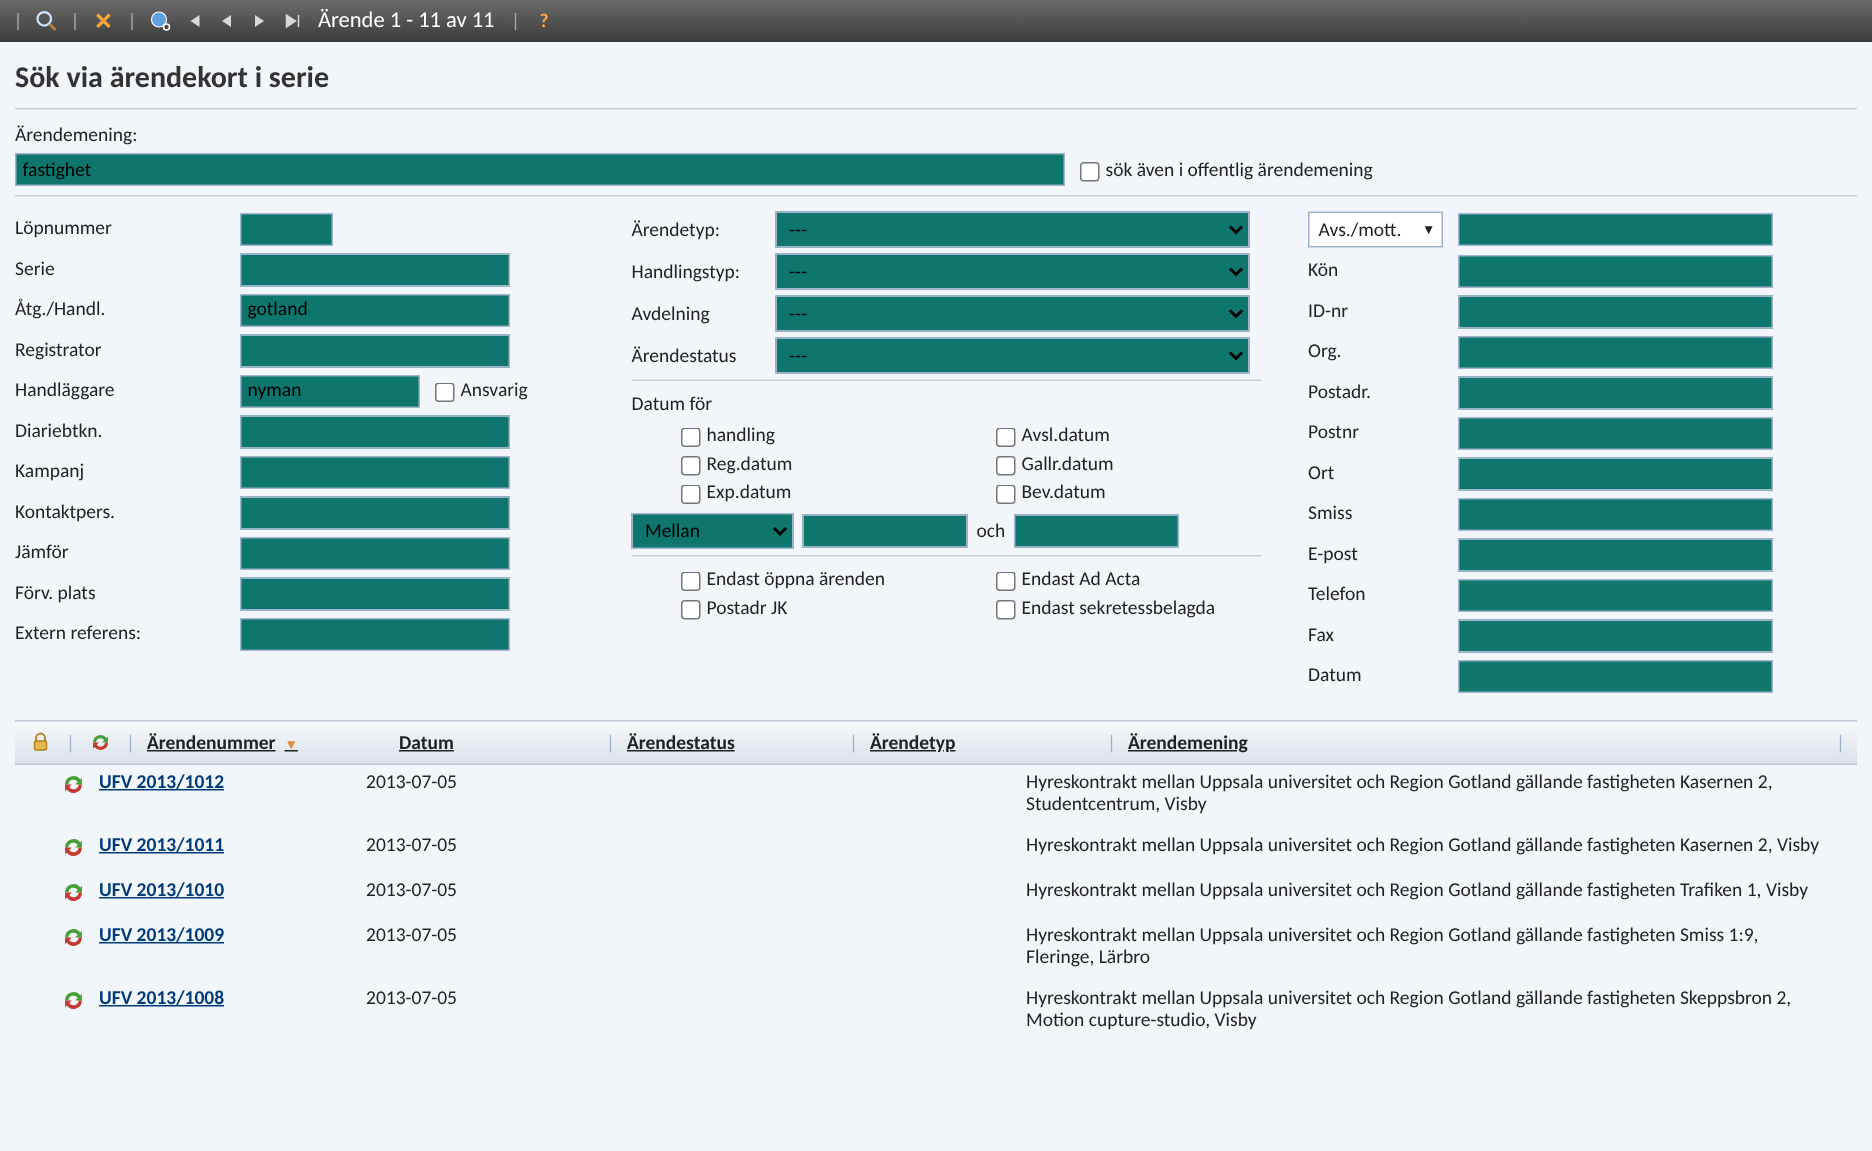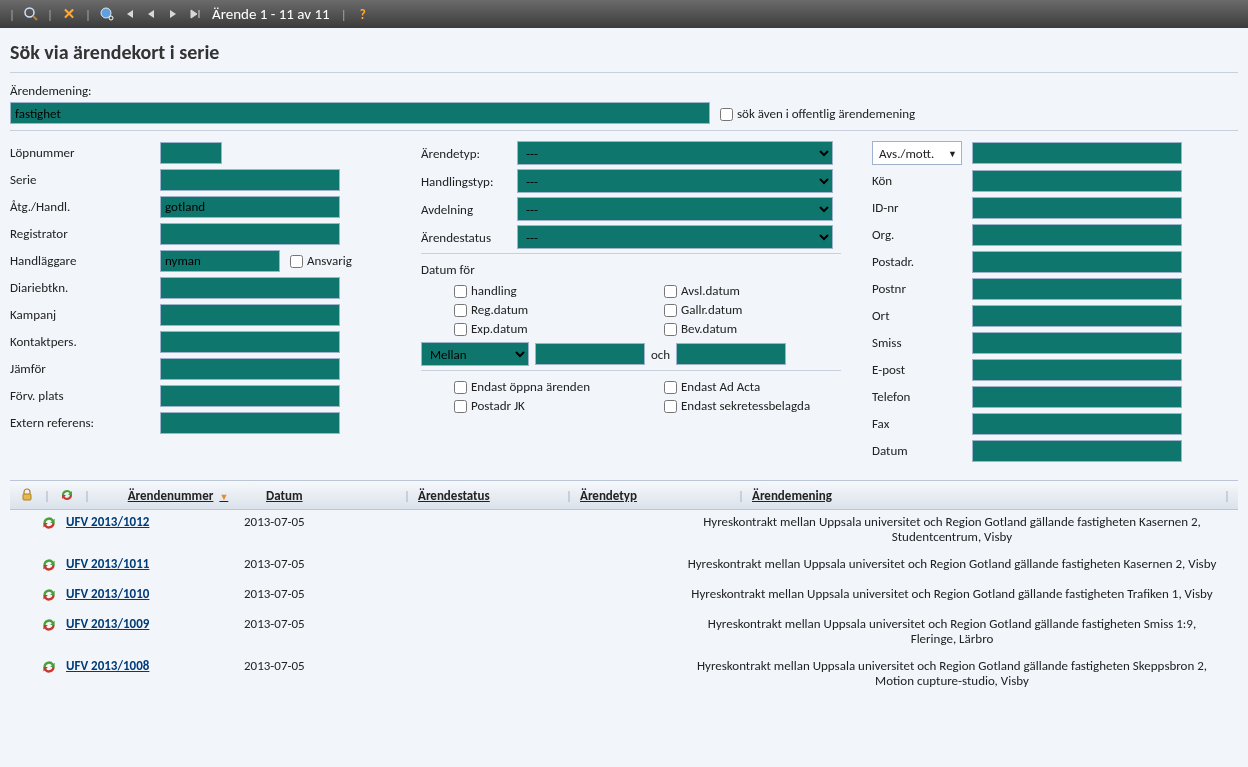--- a/index.html
+++ b/index.html
@@ -133,41 +133,41 @@
     font-weight: 600;
     text-decoration: underline;
     cursor: pointer;
   }
   .rh-col.sort::after {
     content: "▼";
     color: #e68a2e;
     font-size: 9px;
     margin-left: 6px;
   }
-  .col-num   { width: 160px; text-align: center; }
+  .col-num   { width: 160px; }
   .col-date  { width: 130px; }
   .col-stat  { width: 140px; }
   .col-type  { width: 150px; }
   .col-desc  { flex: 1; }
   .results-row {
     display: flex;
     align-items: flex-start;
     padding: 4px 8px 8px 8px;
     border-bottom: 0;
   }
   .results-row .r-icon {
     width: 48px;
     display:inline-flex; justify-content:flex-end; padding-right:8px;
   }
   .results-row .r-num a { color:#003b7a; text-decoration: underline; font-weight:600;}
   .results-row .r-num { width: 178px; padding-left:0; }
   .results-row .r-date { width: 132px; }
   .results-row .r-stat { width: 150px; }
   .results-row .r-type { width: 158px; }
-  .results-row .r-desc { flex:1; padding-right: 10px; text-align: center;}
+  .results-row .r-desc { flex:1; padding-right: 10px;}
   .lock-icon svg, .refresh-icon svg { width:16px; height:16px; }
   .rec-icon { width:18px; height:18px; }
   .toolbar svg { width:16px; height:16px; }
   .arrow-btn { color:#d8d8d8; fill:#d8d8d8; }
   .arrow-btn svg { width:12px; height:12px; }
   .mag svg { width:16px; height:16px; }
   .globe svg { width:16px; height:16px; }
   .col2 .field-row select.dd { width:316px; }
   .search-top { display:flex; align-items:center; gap:10px; margin-bottom:6px;}
 </style>

